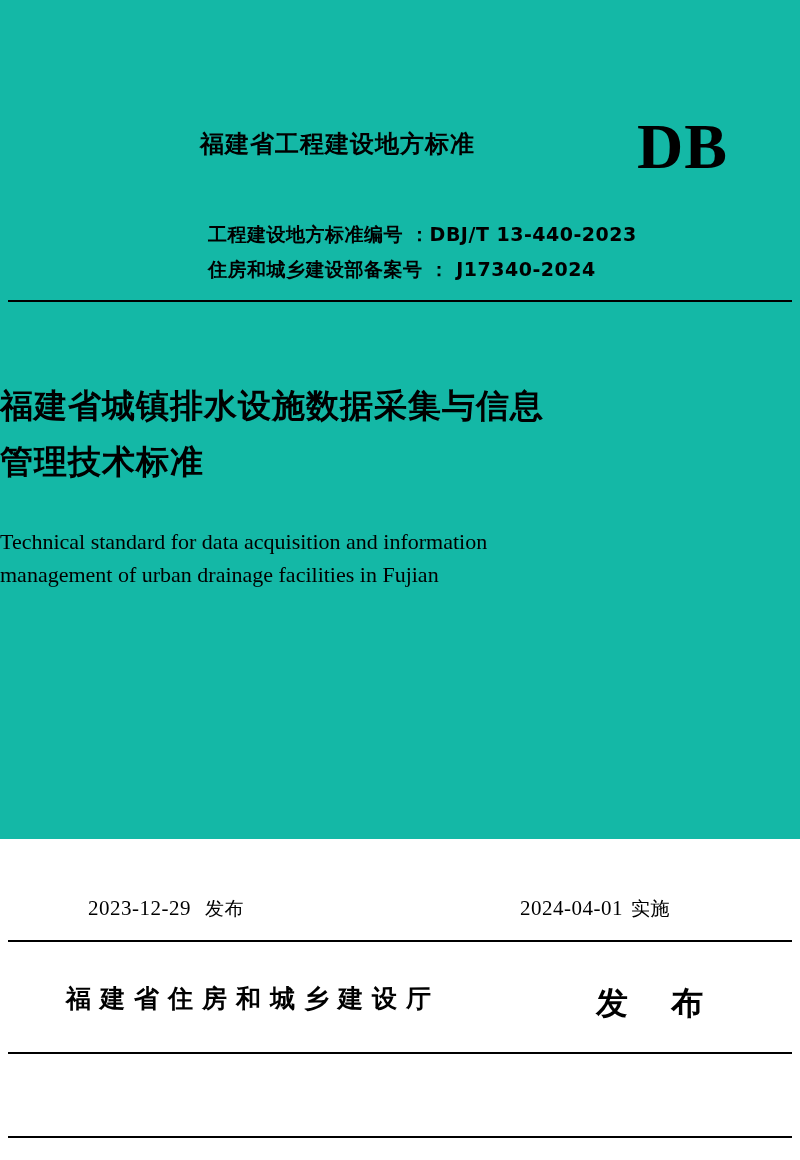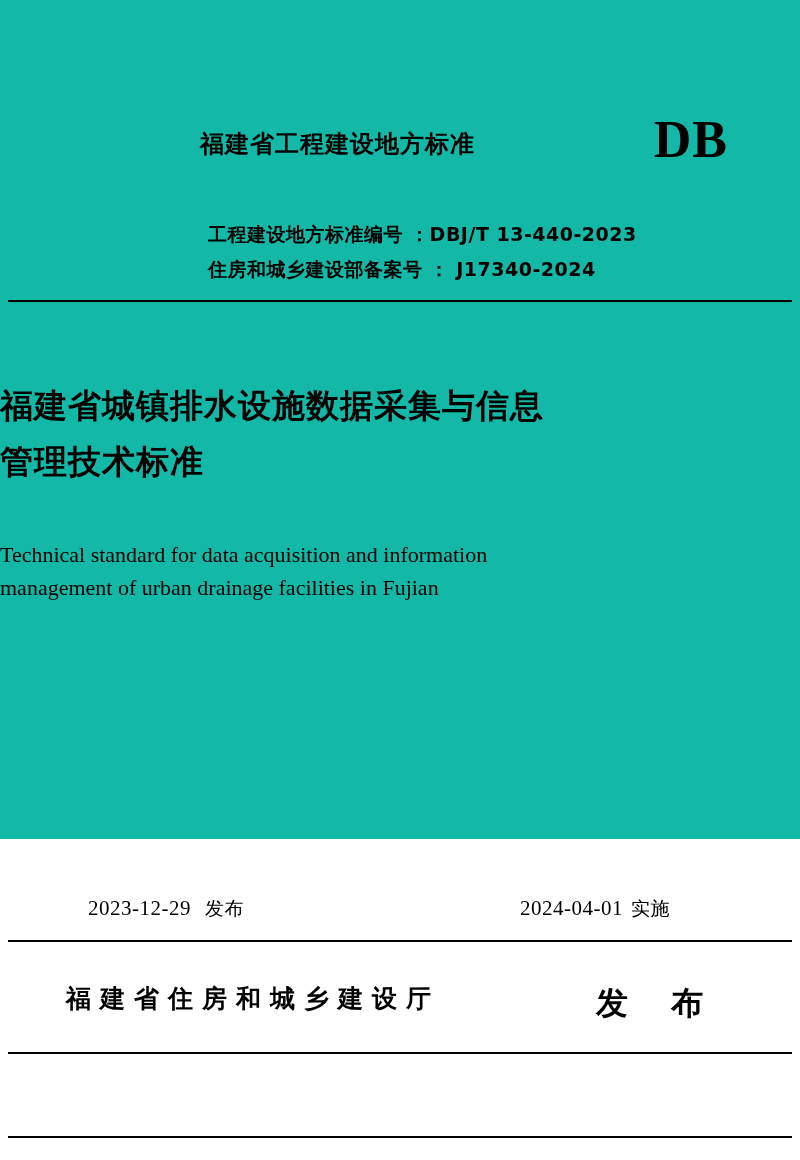--- a/index.html
+++ b/index.html
@@ -45,21 +45,21 @@
     font-size: 24px;
     letter-spacing: 1px;
     color: #000;
   }
   .db-mark {
     position: absolute;
     right: 72px;
     top: 0px;
     font-family: "Liberation Serif", serif;
     font-weight: bold;
-    font-size: 52px;
+    font-size: 64px;
     letter-spacing: 1px;
     color: #000;
   }
 
   .code-lines {
     position: absolute;
     left: 0;
     top: 112px;
     width: 800px;
   }
@@ -96,21 +96,21 @@
   }
   .title-cn {
     font-family: "DejaVu Sans", sans-serif;
     font-weight: bold;
     font-size: 33px;
     line-height: 56px;
     letter-spacing: 1px;
     color: #000;
   }
   .title-en {
-    margin-top: 48px;
+    margin-top: 35px;
     font-family: "Liberation Serif", serif;
     font-size: 22px;
     line-height: 33px;
     color: #000;
   }
 
   
   .dates {
     position: absolute;
     left: 0;

